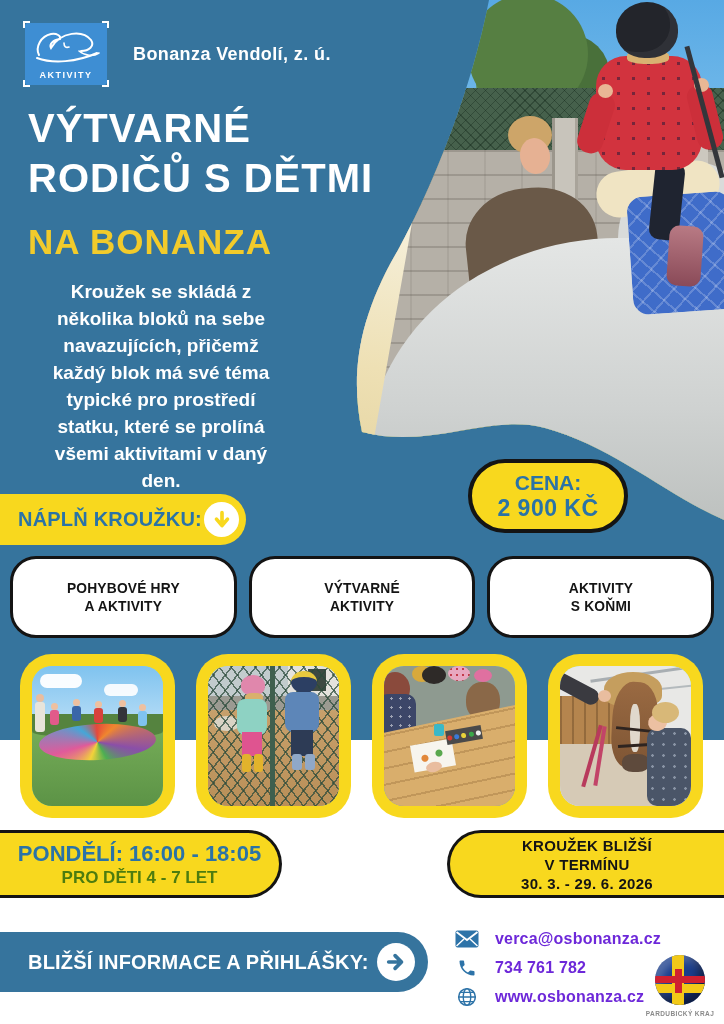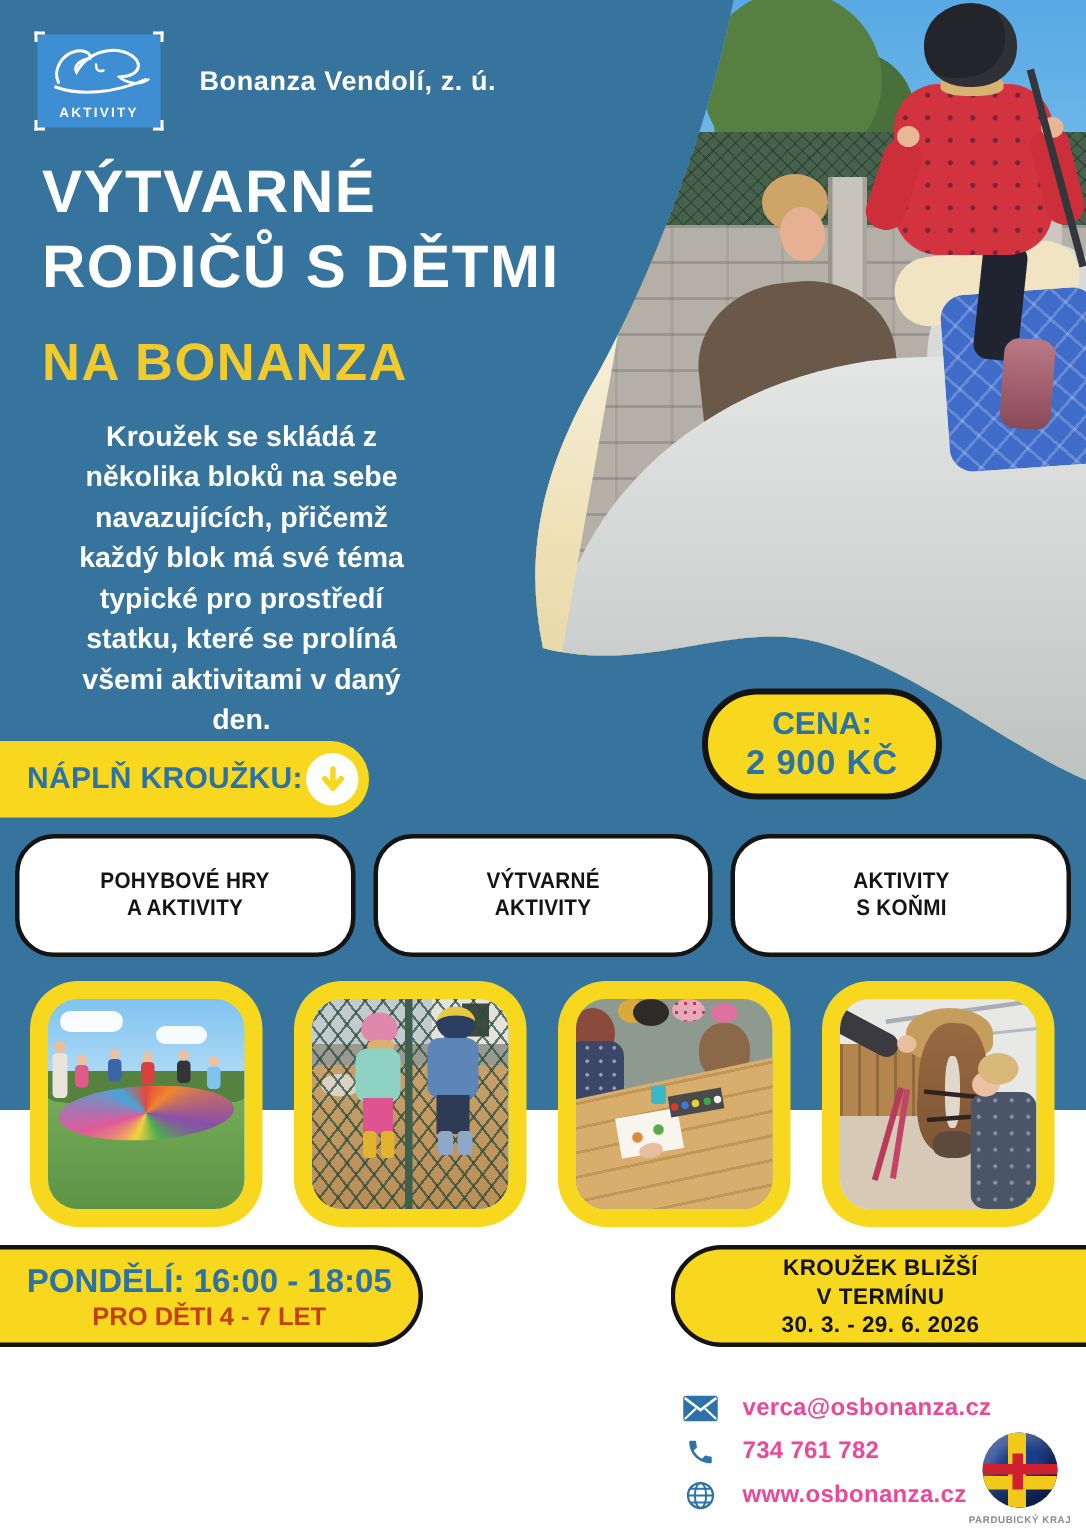--- a/index.html
+++ b/index.html
@@ -181,37 +181,37 @@
   .p4-boy-hair{position:absolute;left:92px;top:36px;width:27px;height:21px;border-radius:50%;background:#d8b878;}
   .p4-boy-face{position:absolute;left:88px;top:48px;width:19px;height:17px;border-radius:50%;background:#ecc0a2;transform:rotate(-14deg);}
   .p4-boy-body{position:absolute;left:87px;top:62px;width:44px;height:78px;border-radius:10px;background:#4a5568;
     background-image:radial-gradient(rgba(190,200,215,.55) 1.2px,transparent 1.5px);background-size:11px 11px;}
 
   
   .schedule-pill{position:absolute;left:0;top:830px;width:282px;height:68px;background:#F8D81E;
     border:3px solid #141414;border-left:none;border-radius:0 34px 34px 0;
     display:flex;flex-direction:column;align-items:center;justify-content:center;}
   .schedule-l1{color:#2B73A6;font-size:22px;font-weight:700;line-height:27px;}
-  .schedule-l2{color:#c2410c;font-size:17px;font-weight:700;line-height:22px;}
+  .schedule-l2{color:#4d7c0f;font-size:17px;font-weight:700;line-height:22px;}
   .term-pill{position:absolute;left:447px;top:830px;width:277px;height:68px;background:#F8D81E;
     border:3px solid #141414;border-right:none;border-radius:34px 0 0 34px;
     display:flex;flex-direction:column;align-items:center;justify-content:center;}
   .term-pill div{color:#141414;font-size:15px;font-weight:700;line-height:19px;letter-spacing:.3px;}
 
   
   .cta-pill{position:absolute;left:0;top:932px;width:428px;height:60px;background:#36749D;
     border-radius:0 30px 30px 0;display:flex;align-items:center;}
   .cta-label{margin-left:28px;color:#fff;font-size:20px;font-weight:700;letter-spacing:.2px;}
   .cta-circle{position:absolute;right:13px;top:11px;width:38px;height:38px;border-radius:50%;background:#fff;
     display:flex;align-items:center;justify-content:center;}
 
   
   .contact{position:absolute;left:455px;top:929px;width:230px;display:flex;flex-direction:column;gap:9px;}
   .contact-row{display:flex;align-items:center;gap:16px;height:20px;}
-  .contact-row .txt{color:#ec4899;font-size:16px;font-weight:700;letter-spacing:.2px;}
+  .contact-row .txt{color:#6d28d9;font-size:16px;font-weight:700;letter-spacing:.2px;}
   .cicon{width:24px;height:22px;display:flex;align-items:center;justify-content:center;flex:0 0 24px;}
 
   
   .sponsor{position:absolute;left:636px;top:955px;width:88px;text-align:center;}
   .sphere{position:relative;width:50px;height:50px;border-radius:50%;margin:0 auto;overflow:hidden;background:#1b3e8c;
     box-shadow:inset -6px -8px 10px rgba(0,0,10,.55), inset 5px 6px 8px rgba(255,255,255,.25);}
   .sphere .yv{position:absolute;left:34%;top:0;width:24%;height:100%;background:#f2c918;}
   .sphere .yh{position:absolute;left:0;top:57%;width:100%;height:18%;background:#f2c918;}
   .sphere .rv{position:absolute;left:39%;top:28%;width:14%;height:48%;background:#cf2030;}
   .sphere .rh{position:absolute;left:0;top:41%;width:100%;height:14%;background:#cf2030;}
@@ -409,20 +409,28 @@
     <div class="schedule-l1">PONDĚLÍ: 16:00 - 18:05</div>
     <div class="schedule-l2">PRO DĚTI 4 - 7 LET</div>
   </div>
 
   <div class="term-pill">
     <div>KROUŽEK BLIŽŠÍ</div>
     <div>V TERMÍNU</div>
     <div>30. 3. - 29. 6. 2026</div>
   </div>
 
+  <div class="cta-pill">
+    <span class="cta-label">BLIŽŠÍ INFORMACE A PŘIHLÁŠKY:</span>
+    <span class="cta-circle">
+      <svg width="22" height="22" viewBox="0 0 24 24">
+        <path d="M4 12 H17 M11 5 L18 12 L11 19" fill="none" stroke="#36749D" stroke-width="4" stroke-linecap="round" stroke-linejoin="round"></path>
+      </svg>
+    </span>
+  </div>
 
   <div class="contact">
     <div class="contact-row">
       <span class="cicon">
         <svg width="24" height="18" viewBox="0 0 24 18">
           <rect x="0.5" y="0.5" width="23" height="17" rx="2" fill="#2d73a8"></rect>
           <path d="M1.5 2 L12 10 L22.5 2" fill="none" stroke="#fff" stroke-width="1.8"></path>
           <path d="M1.5 16 L9 9 M22.5 16 L15 9" fill="none" stroke="#fff" stroke-width="1.4"></path>
         </svg>
       </span>

